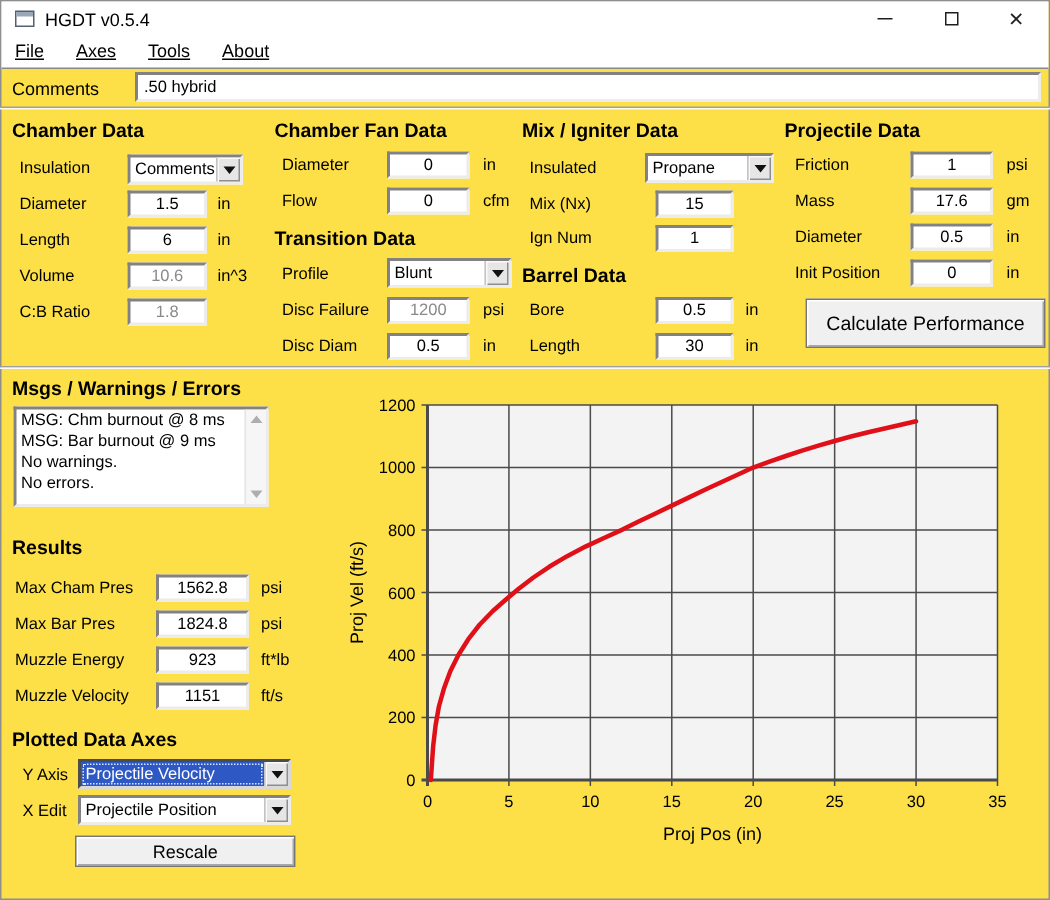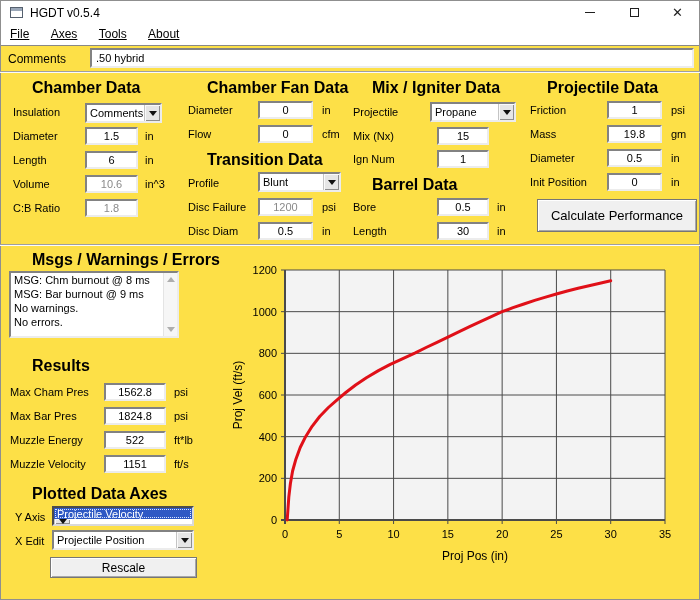--- a/index.html
+++ b/index.html
@@ -17,36 +17,36 @@
   .glyph-min { width:10px; border-top:1px solid #1f1f1f; }
   .glyph-max { width:9px; height:9px; border:1px solid #1f1f1f; }
   .glyph-close { font-size:13px; color:#1f1f1f; line-height:1; }
 
   
   .menubar { position:absolute; left:1px; right:1px; top:24px; height:22px; background:#fff;
              border-bottom:1px solid #888; font-size:12px; }
   .menu-item { display:inline-block; padding:3px 9px 0 9px; height:100%;text-decoration:underline; }
 
   
-  .grouphdr { position:absolute; font-weight:bold; font-size:16px; white-space:nowrap;margin-left:24px; }
+  .grouphdr { position:absolute; font-weight:bold; font-size:13px; white-space:nowrap; }
   .lbl  { position:absolute; white-space:nowrap; }
   .unit { position:absolute; white-space:nowrap; }
   .field { position:absolute; background:#fff; border:2px solid; border-color:#828282 #ececec #ececec #828282;
            display:flex; align-items:center; justify-content:center; }
   .field.dis { color:#8a8a8a; }
   .field.textleft { justify-content:flex-start; padding-left:4px; }
   .combo { position:absolute; background:#fff; border:2px solid; border-color:#828282 #ececec #ececec #828282;
            display:flex; }
   .combo-text { flex:1; padding-left:3px; display:flex; align-items:center; overflow:hidden; white-space:nowrap; }
   .combo-btn { width:16px; background:#e6e6e6; border-left:1px solid #c4c4c4;
                box-shadow: inset 1px 1px 0 #fafafa, inset -1px -1px 0 #8e8e8e;
                display:flex; align-items:center; justify-content:center; }
   .tri-down { width:0; height:0; border-left:4px solid transparent; border-right:4px solid transparent;
               border-top:5px solid #111; }
-  .combo.sel { border-color:#4c4c4c #d9d9d9 #d9d9d9 #4c4c4c;flex-direction:column; }
+  .combo.sel { border-color:#4c4c4c #d9d9d9 #d9d9d9 #4c4c4c; }
   .combo.sel .combo-text { background:#2e58c4; color:#fff; outline:1px dotted #d9e4ff; outline-offset:-2px; }
   .btn { position:absolute; background:#f0f0f0; border:1px solid #767676;
          box-shadow: inset 1px 1px 0 #ffffff, inset -1px -1px 0 #a8a8a8;
          display:flex; align-items:center; justify-content:center; font-size:12px; }
   .etch { position:absolute; left:0; right:0; height:2px; border-top:1px solid #9f9f9f; border-bottom:1px solid #fbfbfb; }
 
   
   .listbox { position:absolute; background:#fff; border:2px solid; border-color:#828282 #ececec #ececec #828282;
              overflow:hidden; }
   .msg-line { padding-left:3px; line-height:14px; white-space:nowrap; }
@@ -125,21 +125,21 @@
       </span>
   </div>
   <span class="lbl" style="left:188px; top:201px">Disc Failure</span>
   <div class="field dis" style="left:258px; top:198px; width:55px; height:18px">1200</div>
   <span class="unit" style="left:322px; top:201px">psi</span>
   <span class="lbl" style="left:188px; top:225px">Disc Diam</span>
   <div class="field" style="left:258px; top:222px; width:55px; height:18px">0.5</div>
   <span class="unit" style="left:322px; top:225px">in</span>
 
   <span class="grouphdr" style="left:348px; top:79px">Mix / Igniter Data</span>
-  <span class="lbl" style="left:353px; top:106px">Projectile</span>
+  <span class="lbl" style="left:353px; top:106px">Insulated</span>
   <div class="combo" style="left:430px; top:102px; width:86px; height:20px">
     <span class="combo-text">Propane</span>
     <span class="combo-btn">
         <span class="tri-down"></span>
       </span>
   </div>
   <span class="lbl" style="left:353px; top:130px">Mix (Nx)</span>
   <div class="field" style="left:437px; top:127px; width:52px; height:18px">15</div>
   <span class="lbl" style="left:353px; top:153px">Ign Num</span>
   <div class="field" style="left:437px; top:150px; width:52px; height:18px">1</div>
@@ -150,21 +150,21 @@
   <span class="unit" style="left:497px; top:201px">in</span>
   <span class="lbl" style="left:353px; top:225px">Length</span>
   <div class="field" style="left:437px; top:222px; width:52px; height:18px">30</div>
   <span class="unit" style="left:497px; top:225px">in</span>
 
   <span class="grouphdr" style="left:523px; top:79px">Projectile Data</span>
   <span class="lbl" style="left:530px; top:104px">Friction</span>
   <div class="field" style="left:607px; top:101px; width:55px; height:18px">1</div>
   <span class="unit" style="left:671px; top:104px">psi</span>
   <span class="lbl" style="left:530px; top:128px">Mass</span>
-  <div class="field" style="left:607px; top:125px; width:55px; height:18px">19.8</div>
+  <div class="field" style="left:607px; top:125px; width:55px; height:18px">17.6</div>
   <span class="unit" style="left:671px; top:128px">gm</span>
   <span class="lbl" style="left:530px; top:152px">Diameter</span>
   <div class="field" style="left:607px; top:149px; width:55px; height:18px">0.5</div>
   <span class="unit" style="left:671px; top:152px">in</span>
   <span class="lbl" style="left:530px; top:176px">Init Position</span>
   <div class="field" style="left:607px; top:173px; width:55px; height:18px">0</div>
   <span class="unit" style="left:671px; top:176px">in</span>
   <div class="btn" style="left:537px; top:199px; width:160px; height:33px; font-size:13px">Calculate Performance</div>
 
   <div class="etch" style="top:244px"></div>
@@ -182,21 +182,21 @@
   </div>
 
   <span class="grouphdr" style="left:8px; top:357px">Results</span>
   <span class="lbl" style="left:10px; top:386px">Max Cham Pres</span>
   <div class="field" style="left:104px; top:383px; width:62px; height:18px">1562.8</div>
   <span class="unit" style="left:174px; top:386px">psi</span>
   <span class="lbl" style="left:10px; top:410px">Max Bar Pres</span>
   <div class="field" style="left:104px; top:407px; width:62px; height:18px">1824.8</div>
   <span class="unit" style="left:174px; top:410px">psi</span>
   <span class="lbl" style="left:10px; top:434px">Muzzle Energy</span>
-  <div class="field" style="left:104px; top:431px; width:62px; height:18px">522</div>
+  <div class="field" style="left:104px; top:431px; width:62px; height:18px">923</div>
   <span class="unit" style="left:174px; top:434px">ft*lb</span>
   <span class="lbl" style="left:10px; top:458px">Muzzle Velocity</span>
   <div class="field" style="left:104px; top:455px; width:62px; height:18px">1151</div>
   <span class="unit" style="left:174px; top:458px">ft/s</span>
 
   <span class="grouphdr" style="left:8px; top:485px">Plotted Data Axes</span>
   <span class="lbl" style="left:15px; top:511px">Y Axis</span>
   <div class="combo sel" style="left:52px; top:506px; width:142px; height:20px">
     <span class="combo-text">Projectile Velocity</span>
     <span class="combo-btn">

